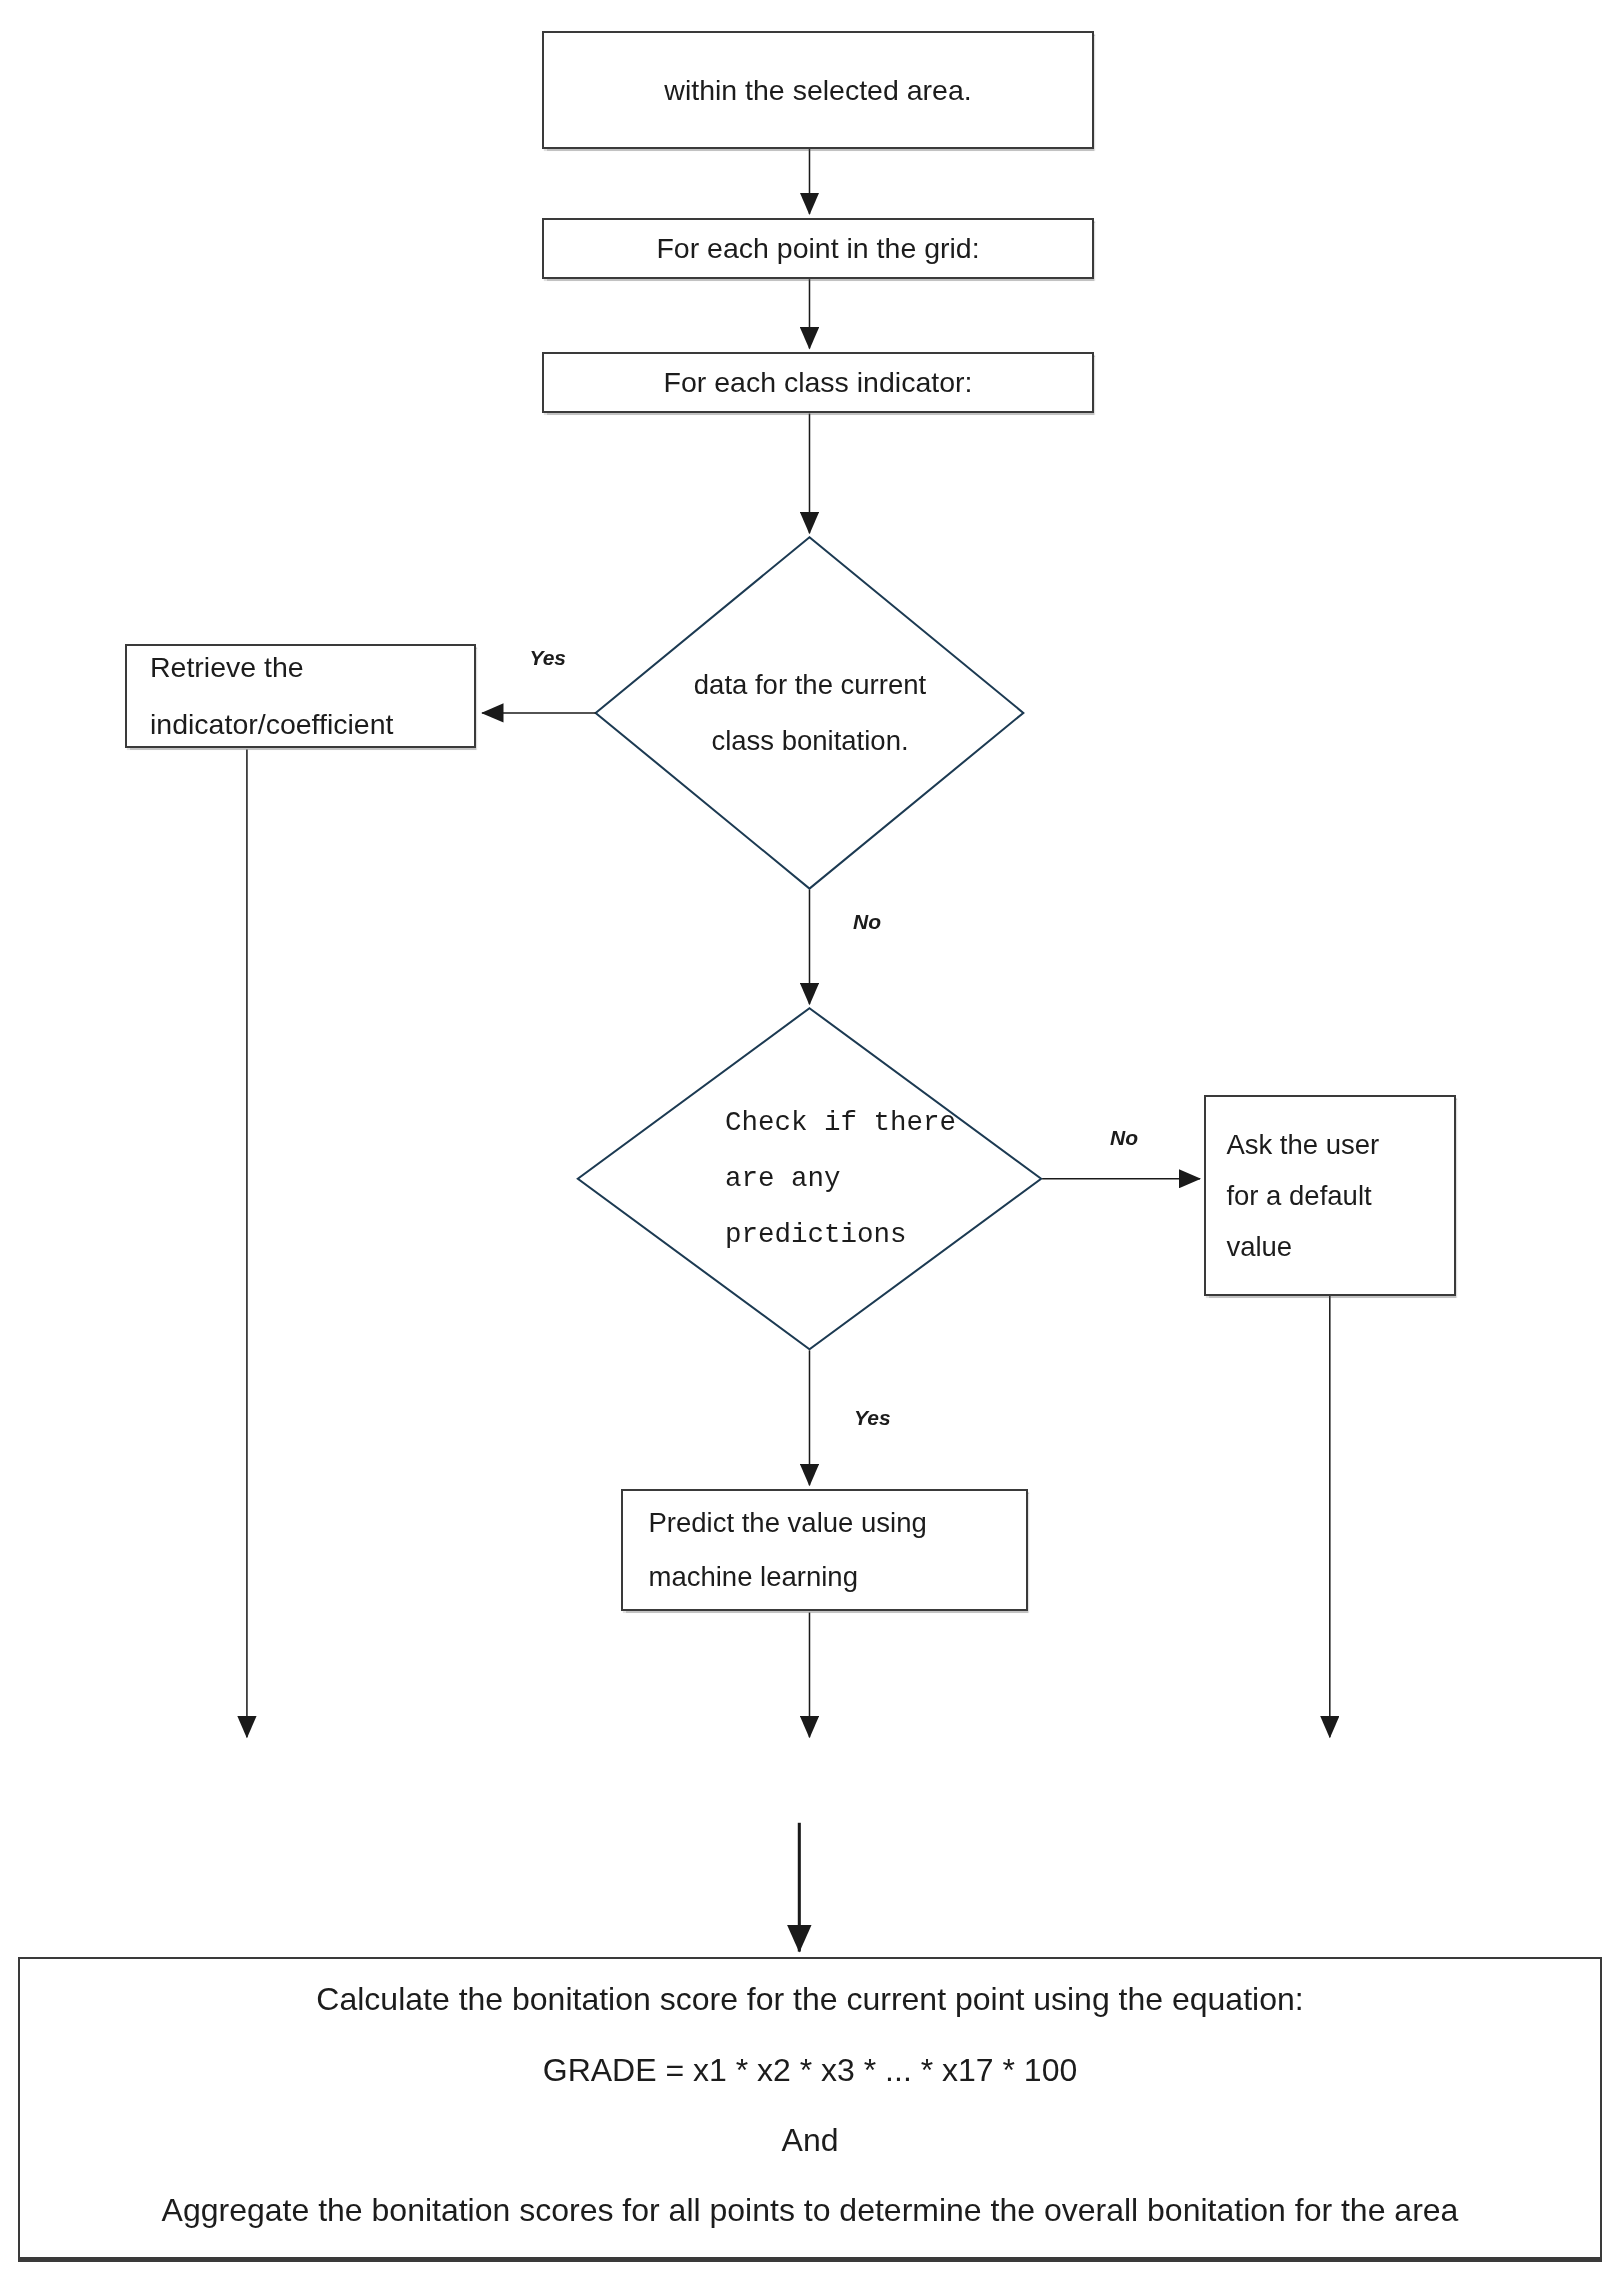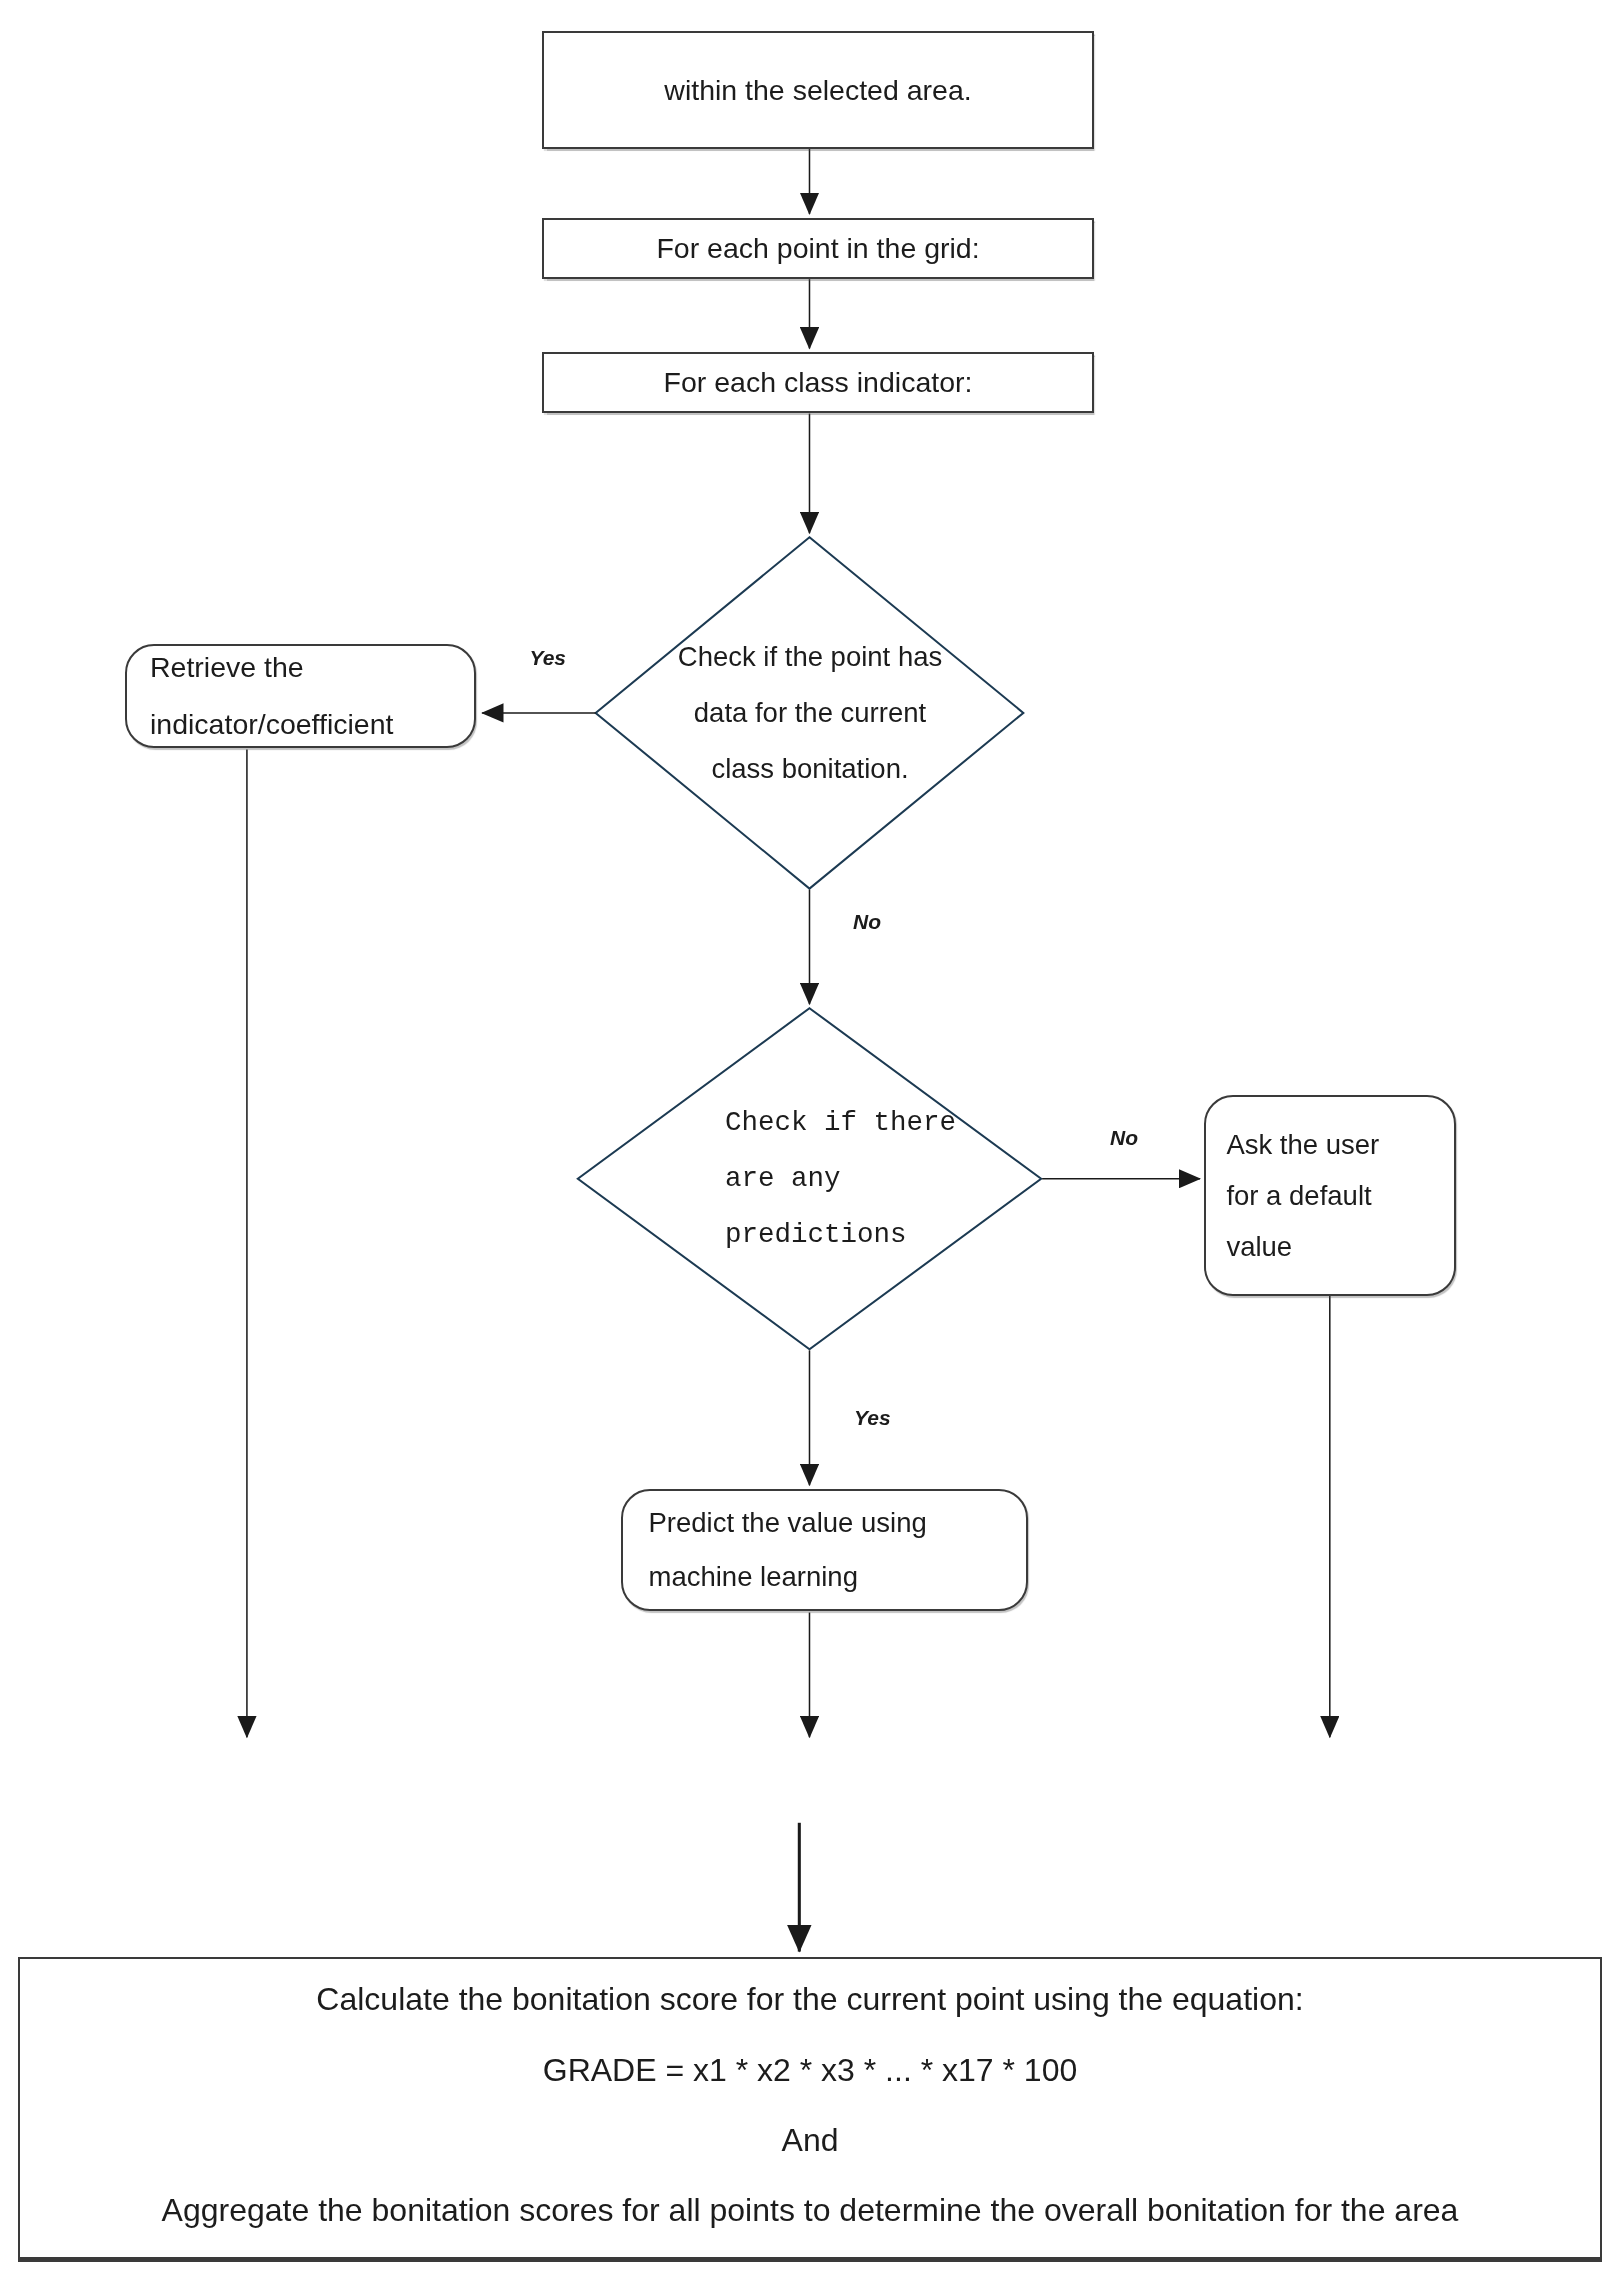--- a/index.html
+++ b/index.html
@@ -32,21 +32,21 @@
     display: flex;
     flex-direction: column;
     justify-content: center;
   }
   .node .ln {
     font-size: 28.5px;
     line-height: 57px;
     white-space: nowrap;
   }
   .center-text { align-items: center; text-align: center; }
-  .left-text   { align-items: flex-start; text-align: left; border-radius: 29px; }
+  .left-text   { align-items: flex-start; text-align: left; }
   .dtext {
     position: absolute;
     display: flex;
     flex-direction: column;
     justify-content: center;
     box-sizing: border-box;
   }
   .dtext .ln {
     font-size: 27.5px;
     line-height: 56px;
@@ -121,21 +121,20 @@
 
   <div class="node center-text" id="node-forpoint" style="left:542px; top:218px; width:552px; height:61px;">
     <div class="ln">For each point in the grid:</div>
   </div>
 
   <div class="node center-text" id="node-forclass" style="left:542px; top:352px; width:552px; height:61px;">
     <div class="ln">For each class indicator:</div>
   </div>
 
   <div class="dtext center-text" style="left:596px; top:626px; width:428px; height:173px; align-items:center; text-align:center;">
-    <div class="ln">Check if the point has</div>
     <div class="ln">data for the current</div>
     <div class="ln">class bonitation.</div>
   </div>
 
   <div class="node left-text" id="node-retrieve" style="left:125px; top:644px; width:351px; height:104px; padding-left:23px;">
     <div class="ln">Retrieve the</div>
     <div class="ln">indicator/coefficient</div>
   </div>
 
   <div class="dtext left-text" style="left:725px; top:1092px; width:316px; height:173px;font-family:Liberation Mono, monospace;">

